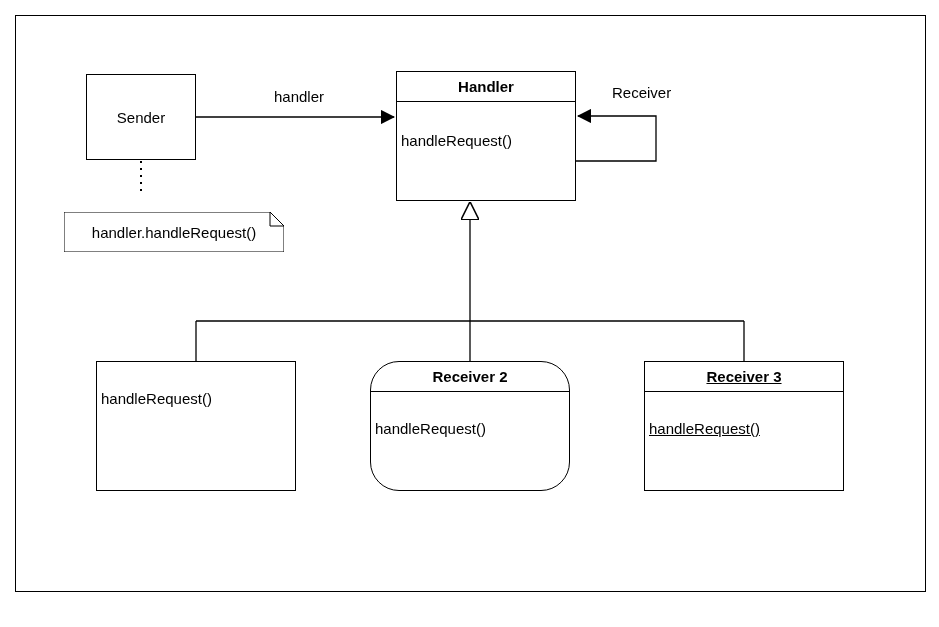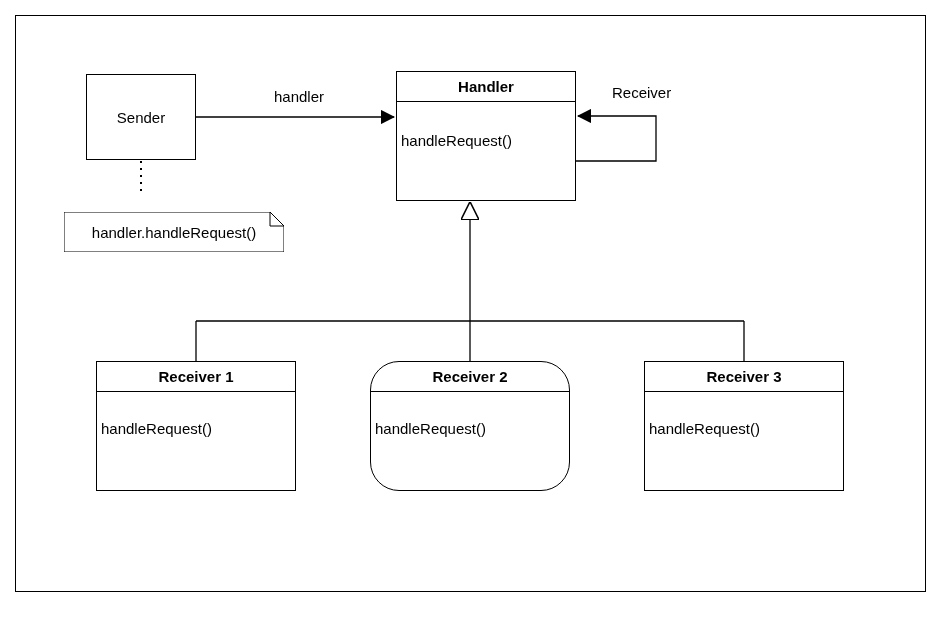--- a/index.html
+++ b/index.html
@@ -75,30 +75,29 @@
     <svg width="220" height="40" style="position:absolute; left:0; top:0;">
       <polygon points="0,0 206,0 220,14 220,40 0,40" fill="#ffffff" stroke="#000000" stroke-width="1"></polygon>
       <polyline points="206,0 206,14 220,14" fill="none" stroke="#000000" stroke-width="1"></polyline>
     </svg>
     <div style="position:absolute; left:0; top:0; width:220px; height:40px; display:flex; align-items:center; justify-content:center;">
       <span>handler.handleRequest()</span>
     </div>
   </div>
 
   <div class="box class-box" style="left:80px; top:345px; width:200px; height:130px;">
-    <div class="title">Receiver 1</div>
     <div class="body" style="padding-top:28px;">handleRequest()</div>
   </div>
 
   <div class="box class-box" style="left:354px; top:345px; width:200px; height:130px;border-radius:29px;">
     <div class="title">Receiver 2</div>
     <div class="body" style="padding-top:28px;">handleRequest()</div>
   </div>
 
-  <div class="box class-box" style="left:628px; top:345px; width:200px; height:130px;">
+  <div class="box class-box" style="left:628px; top:345px; width:200px; height:130px;text-decoration:underline;">
     <div class="title">Receiver 3</div>
     <div class="body" style="padding-top:28px;">handleRequest()</div>
   </div>
 
   <svg class="overlay">
     <defs>
       <marker id="arrow-solid" viewBox="0 0 12 12" refX="11" refY="6" markerWidth="11" markerHeight="11" orient="auto-start-reverse">
         <path d="M 0 0 L 12 6 L 0 12 z" fill="#000"></path>
       </marker>
       <marker id="arrow-hollow" viewBox="0 0 14 14" refX="13" refY="7" markerWidth="14" markerHeight="14" orient="auto-start-reverse">

